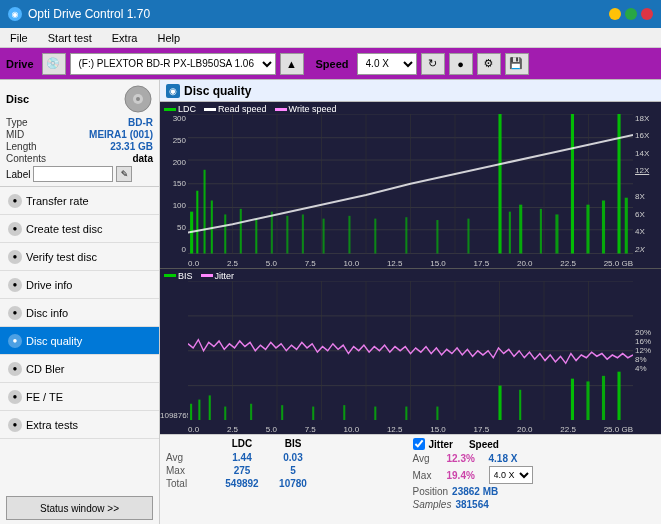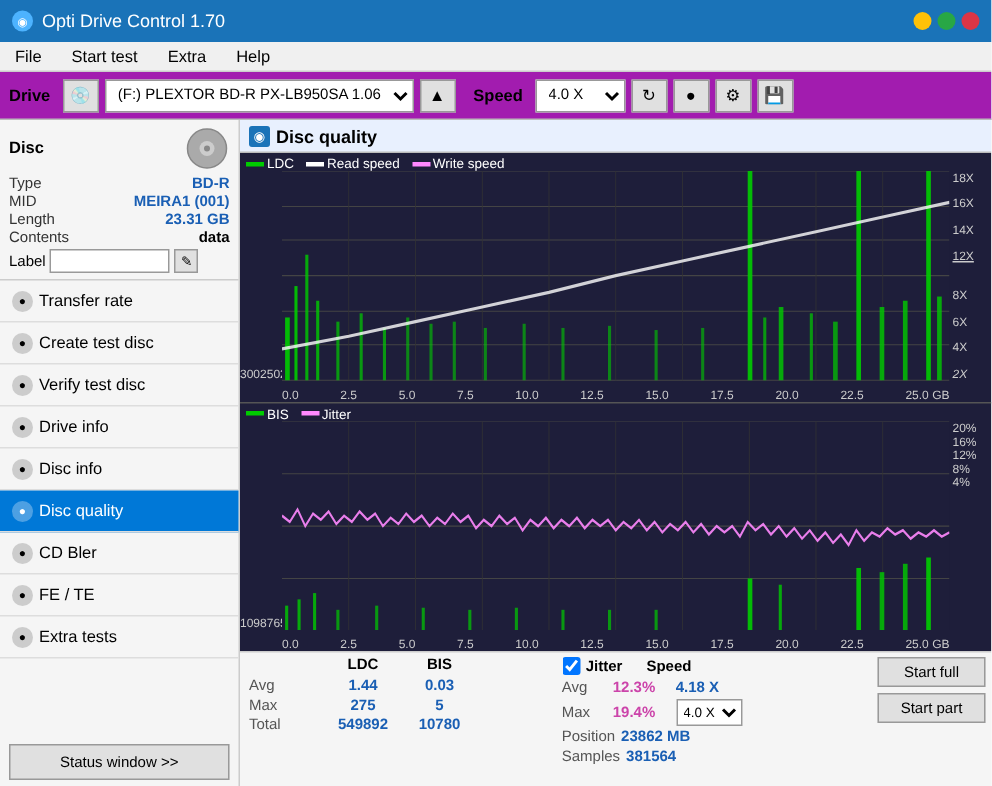--- a/index.html
+++ b/index.html
@@ -217,21 +217,21 @@
           <div class="legend-item" style="display:flex;align-items:center;gap:2px;">
             <div style="width:12px;height:3px;background:#ffffff;"></div>
             <span style="font-size:9px;color:white;">Read speed</span>
           </div>
           <div class="legend-item" style="display:flex;align-items:center;gap:2px;">
             <div style="width:12px;height:3px;background:#ff88ff;"></div>
             <span style="font-size:9px;color:white;">Write speed</span>
           </div>
         </div>
 
-        <div style="position:absolute;left:0;top:12px;bottom:14px;width:28px;display:flex;flex-direction:row;justify-content:space-between;align-items:flex-end;padding-right:2px;">
+        <div style="position:absolute;left:0;top:12px;bottom:14px;width:28px;display:flex;flex-direction:column;justify-content:space-between;align-items:flex-end;padding-right:2px;">
           <span style="font-size:8px;color:#ccc;">300</span>
           <span style="font-size:8px;color:#ccc;">250</span>
           <span style="font-size:8px;color:#ccc;">200</span>
           <span style="font-size:8px;color:#ccc;">150</span>
           <span style="font-size:8px;color:#ccc;">100</span>
           <span style="font-size:8px;color:#ccc;">50</span>
           <span style="font-size:8px;color:#ccc;">0</span>
         </div>
 
         <div style="position:absolute;right:0;top:12px;bottom:14px;width:28px;display:flex;flex-direction:column;justify-content:space-between;align-items:flex-start;padding-left:2px;">
@@ -331,21 +331,21 @@
           <span style="font-size:8px;color:#ccc;">8</span>
           <span style="font-size:8px;color:#ccc;">7</span>
           <span style="font-size:8px;color:#ccc;">6</span>
           <span style="font-size:8px;color:#ccc;">5</span>
           <span style="font-size:8px;color:#ccc;">4</span>
           <span style="font-size:8px;color:#ccc;">3</span>
           <span style="font-size:8px;color:#ccc;">2</span>
           <span style="font-size:8px;color:#ccc;">1</span>
         </div>
 
-        <div style="position:absolute;right:0;top:12px;bottom:14px;width:28px;display:flex;flex-direction:column;justify-content:flex-start;align-items:flex-start;padding-left:2px;">
+        <div style="position:absolute;right:0;top:12px;bottom:14px;width:28px;display:flex;flex-direction:column;justify-content:center;align-items:flex-start;padding-left:2px;">
           <span style="font-size:8px;color:#ccc;">20%</span>
           <span style="font-size:8px;color:#ccc;">16%</span>
           <span style="font-size:8px;color:#ccc;">12%</span>
           <span style="font-size:8px;color:#ccc;">8%</span>
           <span style="font-size:8px;color:#ccc;">4%</span>
         </div>
 
         <svg style="position:absolute;left:28px;right:28px;top:12px;bottom:14px;width:calc(100% - 56px);height:calc(100% - 26px);" viewBox="0 0 430 100" preserveAspectRatio="none">
           <rect width="430" height="100" fill="#1e1e3a"></rect>
 
@@ -443,25 +443,21 @@
             <span style="font-size:10px;color:#cc44aa;font-weight:bold;min-width:38px;">19.4%</span>
             <select style="height:18px;font-size:9px;border:1px solid #999;background:white;">
               <option>4.0 X</option>
             </select>
           </div>
           <div style="display:flex;gap:4px;padding:1px 0;">
             <span style="font-size:10px;color:#555;min-width:30px;">Position</span>
             <span style="font-size:10px;color:#1a5fb4;font-weight:bold;">23862 MB</span>
           </div>
           <div style="display:flex;gap:4px;padding:1px 0;">
-            <span style="font-size:10px;color:#555;min-width:30px;">Samples</span>
+            <span style="font-size:10px;color:#555;min-width:30px;font-style:italic;">Samples</span>
             <span style="font-size:10px;color:#1a5fb4;font-weight:bold;">381564</span>
           </div>
         </div>
 
-        <div style="display:flex;flex-direction:column;gap:4px;justify-content:flex-start;">
-          <button class="start-btn">Start full</button>
-          <button class="start-btn">Start part</button>
-        </div>
       </div>
     </div>
   </div>
 </div>
 
 </body></html>

